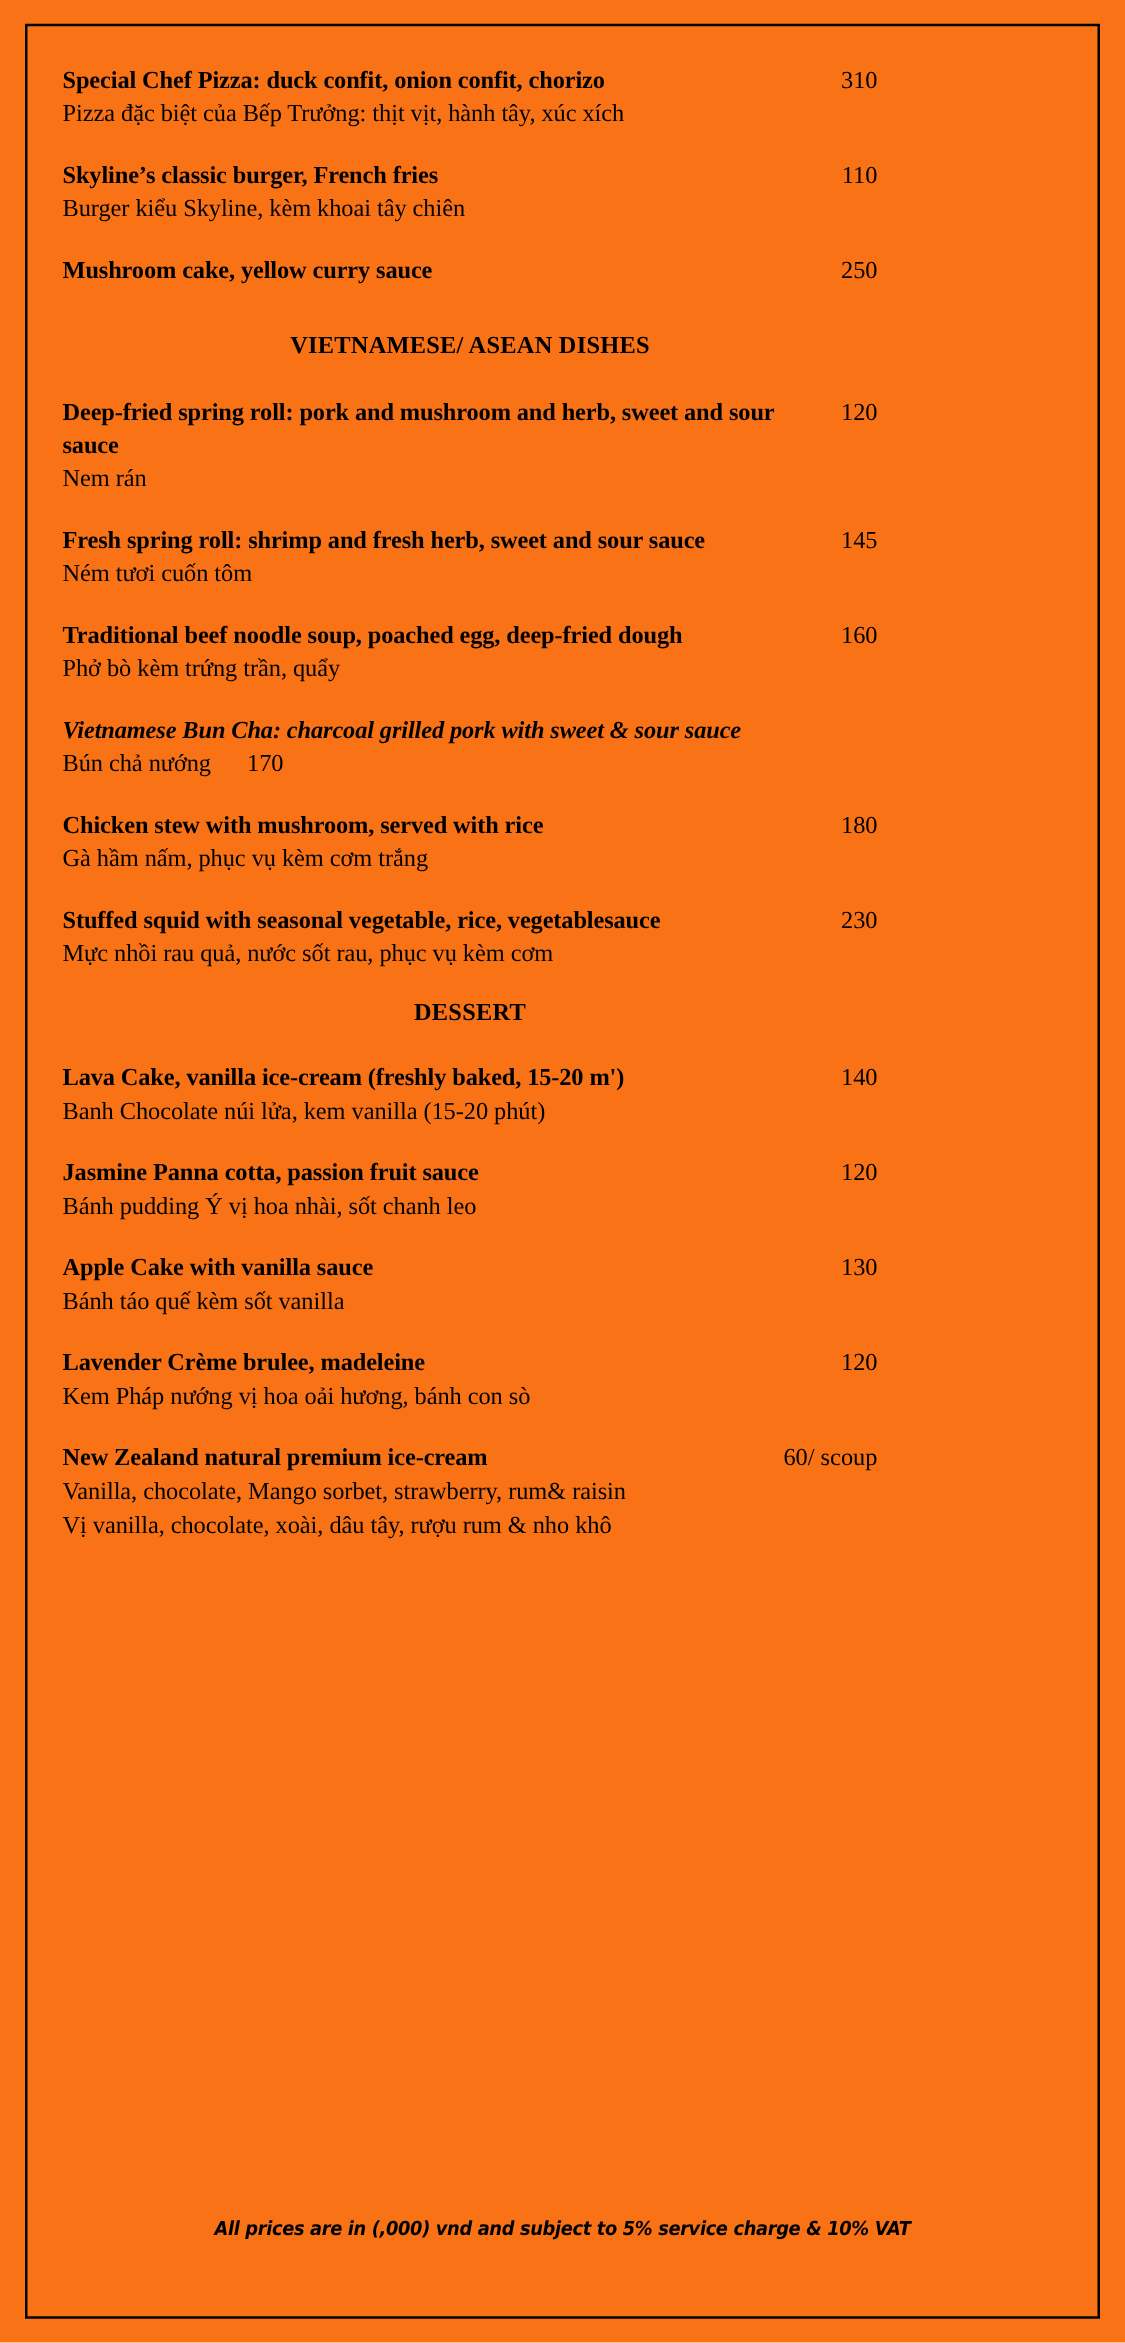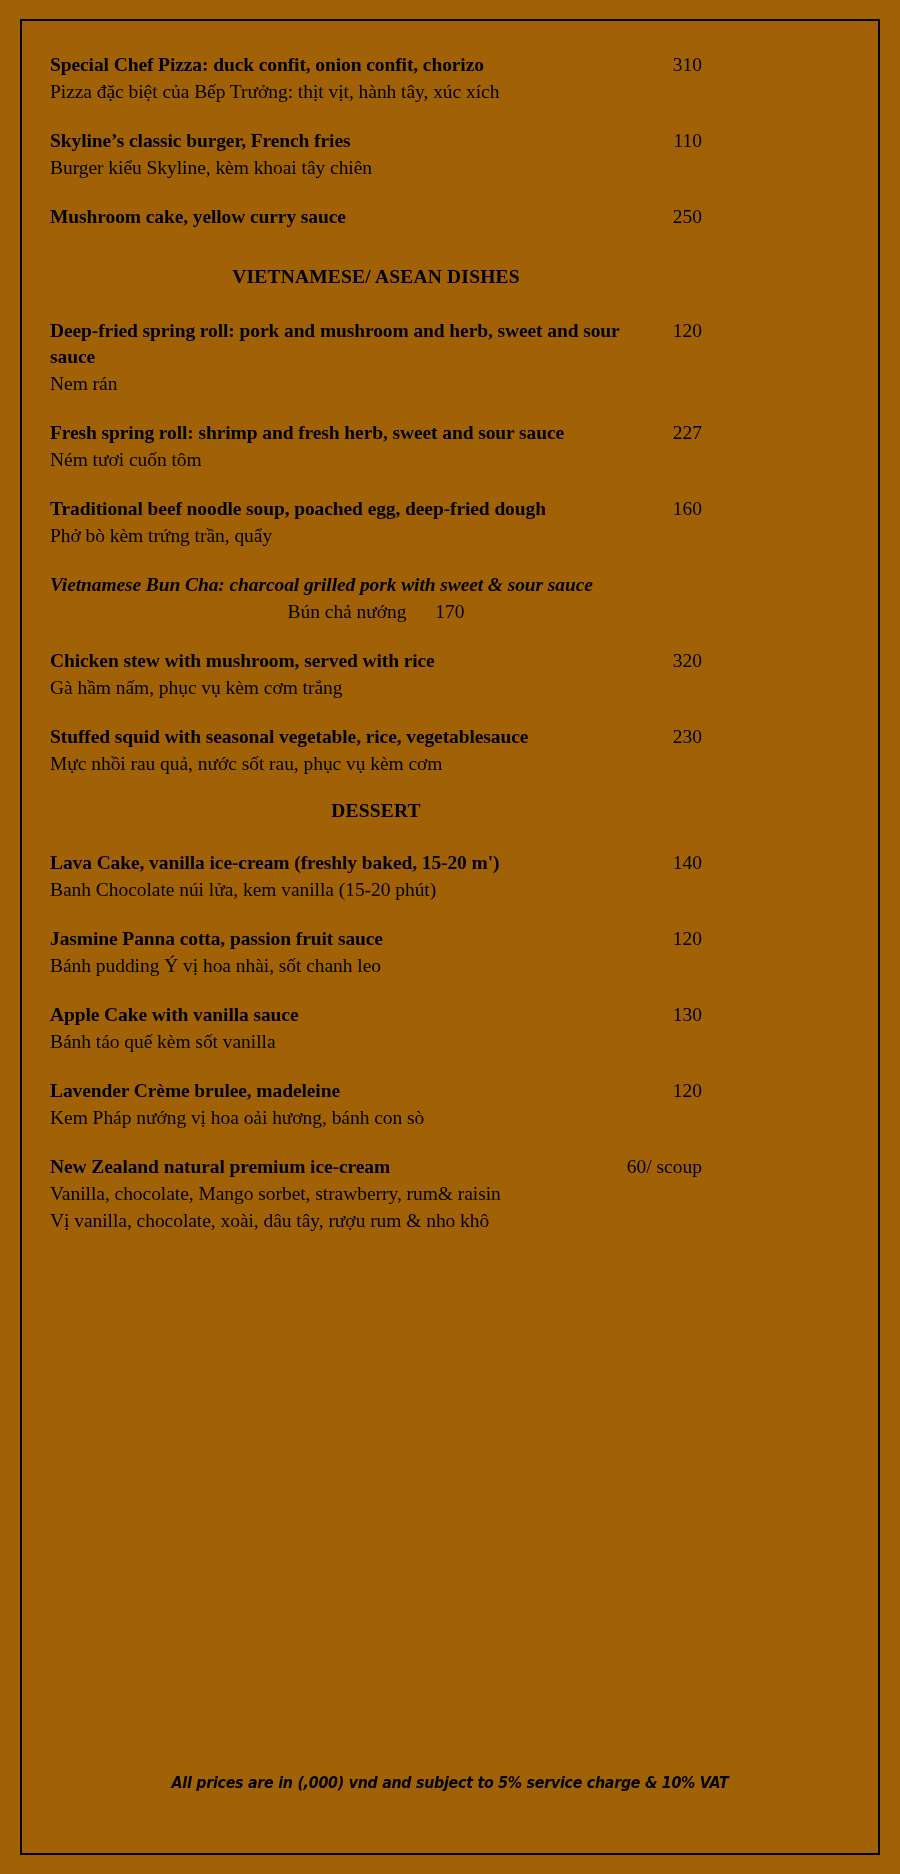--- a/index.html
+++ b/index.html
@@ -12,21 +12,21 @@
     height: 1874px;
     font-family: "Liberation Serif", "DejaVu Serif", serif;
     color: #000000;
     -webkit-font-smoothing: antialiased;
   }
   .page {
     position: relative;
     width: 900px;
     height: 1874px;
     box-sizing: border-box;
-    background: #a16207;
+    background: #f97316;
   }
   .frame {
     position: absolute;
     left: 20px;
     top: 19px;
     right: 20px;
     bottom: 19px;
     border: 2px solid #000000;
     box-sizing: border-box;
   }
@@ -73,21 +73,21 @@
   }
   .desc {
     font-weight: normal;
     font-size: 19.5px;
     line-height: 27px;
     letter-spacing: -0.05px;
   }
   .descrow {
     display: flex;
     align-items: baseline;
-    justify-content: center;
+    justify-content: flex-start;
     width: 100%;
   }
   .descrow .desc { flex: 0 1 auto; padding-right: 10px; }
 
   
   .section-heading {
     text-align: center;
     font-weight: bold;
     font-size: 19.5px;
     line-height: 26px;
@@ -150,21 +150,21 @@
       <div class="row">
         <div class="title">Deep-fried spring roll: pork and mushroom and herb, sweet and sour sauce</div>
         <div class="price">120</div>
       </div>
       <div class="desc">Nem rán</div>
     </div>
 
     <div class="item">
       <div class="row">
         <div class="title">Fresh spring roll: shrimp and fresh herb, sweet and sour sauce</div>
-        <div class="price">227</div>
+        <div class="price">145</div>
       </div>
       <div class="desc">Ném tươi cuốn tôm</div>
     </div>
 
     <div class="item">
       <div class="row">
         <div class="title">Traditional beef noodle soup, poached egg, deep-fried dough</div>
         <div class="price">160</div>
       </div>
       <div class="desc">Phở bò kèm trứng trần, quẩy</div>
@@ -176,21 +176,21 @@
       </div>
       <div class="descrow">
         <div class="desc">Bún chả nướng</div>
         <div class="price">170</div>
       </div>
     </div>
 
     <div class="item">
       <div class="row">
         <div class="title">Chicken stew with mushroom, served with rice</div>
-        <div class="price">320</div>
+        <div class="price">180</div>
       </div>
       <div class="desc">Gà hầm nấm, phục vụ kèm cơm trắng</div>
     </div>
 
     <div class="item tight">
       <div class="row">
         <div class="title">Stuffed squid with seasonal vegetable, rice, vegetablesauce</div>
         <div class="price">230</div>
       </div>
       <div class="desc">Mực nhồi rau quả, nước sốt rau, phục vụ kèm cơm</div>

